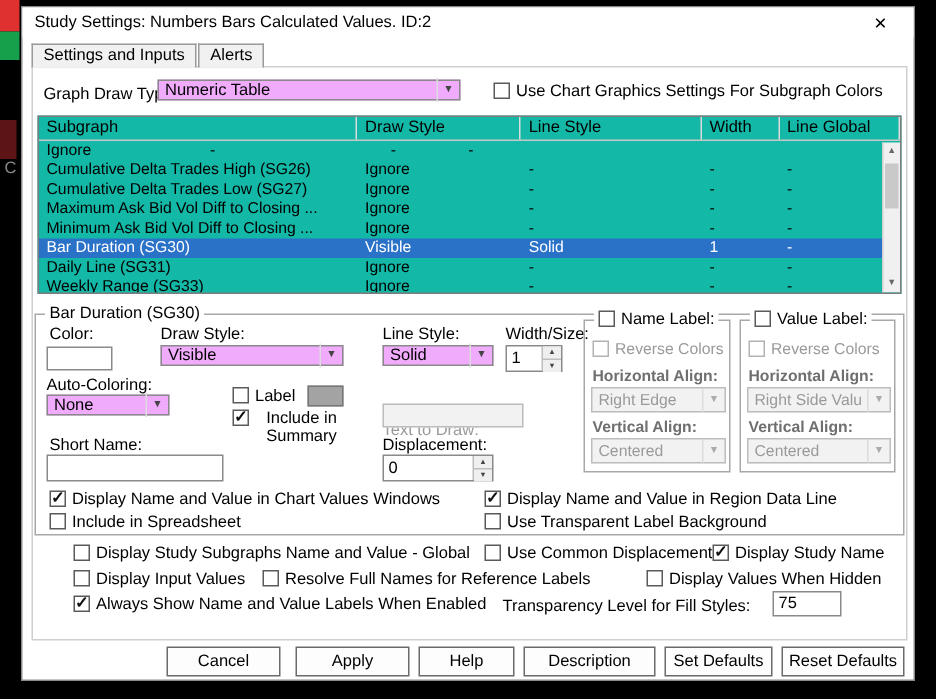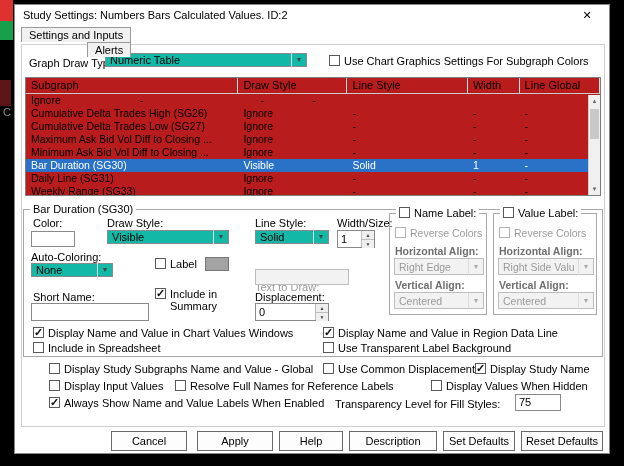--- a/index.html
+++ b/index.html
@@ -6,28 +6,28 @@
   html,body { width:624px; height:466px; }
   body { position:relative; background:#000; font-family:"Liberation Sans", sans-serif; font-size:11px; color:#000; overflow:hidden; }
   .abs { position:absolute; }
   .deco-red { left:0; top:0; width:13px; height:21px; background:#e03131; }
   .deco-green { left:0; top:21px; width:13px; height:19px; background:#17a04b; }
   .deco-maroon { left:0; top:80px; width:11px; height:26px; background:#5d1416; }
   .deco-letter { left:3px; top:106px; color:#888; font-size:11px; }
   .dialog { left:14px; top:4px; width:596px; height:450px; background:#fff; border:1px solid #8a8a8a; }
   .titlebar { left:0; top:0; width:100%; height:20px; display:flex; align-items:center; padding:0 8px; background:#fff; }
   .close { margin-left:auto; width:28px; height:18px; display:flex; align-items:center; justify-content:center; font-size:11px; }
-  .tabs { left:6px; top:22px; height:18px; display:flex; align-items:flex-end; z-index:3;flex-direction:column; }
+  .tabs { left:6px; top:22px; height:18px; display:flex; align-items:flex-end; z-index:3; }
   .tab { height:16px; padding:1px 7px; border:1px solid #9a9a9a; border-bottom:none; background:#f1f1f1; margin-right:1px; white-space:nowrap; }
   .tab.active { height:19px; padding-top:3px; background:#fff; position:relative; margin-bottom:-1px; z-index:4; }
   .page { left:6px; top:39px; width:584px; height:383px; border:1px solid #cfcfcf; background:#fff; }
   .lbl { position:absolute; white-space:nowrap; }
   .lbl.dis { color:#9a9a9a; }
   .alignlbl { font-weight:bold; color:#6f6f6f; font-size:10.5px; }
-  .dd { border:1px solid #8a8a8a; background:#14b8a6; display:flex; align-items:center; height:14px; }
+  .dd { border:1px solid #8a8a8a; background:#f0abfc; display:flex; align-items:center; height:14px; }
   .dd .v { flex:1; padding:0 4px; white-space:nowrap; overflow:hidden; }
   .dd .a { width:15px; text-align:center; font-size:7px; color:#444; line-height:16px; border-left:1px solid #dcdcdc; }
   .dd.disabled { background:#f2f2f2; border-color:#bdbdbd; }
   .dd.disabled .v { color:#9a9a9a; }
   .dd.disabled .a { color:#aaa; }
   .cb { position:absolute; display:flex; align-items:flex-start; gap:4px; line-height:12px; cursor:default; }
   .cb .t { white-space:nowrap; }
   .cb.wrap .t { white-space:normal; width:62px; }
   .cbx { width:11px; height:11px; border:1px solid #5a5a5a; background:#fff; flex:0 0 11px; position:relative; }
   .cbx.on::after { content:"✓"; position:absolute; left:0; top:-2px; font-size:11px; font-weight:bold; color:#111; }
@@ -35,21 +35,21 @@
   .cb.dis .cbx { border-color:#b2b2b2; }
   .field { position:absolute; border:1px solid #8a8a8a; background:#fff; height:18px; padding:0 3px; line-height:16px; }
   .field.dis { background:#f2f2f2; border-color:#bdbdbd; }
   .spin { position:absolute; border:1px solid #8a8a8a; background:#fff; height:18px; display:flex; }
   .spin .v { flex:1; padding:0 3px; line-height:16px; }
   .spin .arr { width:13px; display:flex; flex-direction:column; border-left:1px solid #bdbdbd; }
   .spin .arr span { flex:1; font-size:5px; color:#444; text-align:center; line-height:8px; background:#efefef; }
   .spin .arr span + span { border-top:1px solid #bdbdbd; }
   .groupbox { position:absolute; border:1px solid #a8a8a8; background:transparent; }
   .legend { position:absolute; top:-7px; left:6px; background:#fff; padding:0 3px; white-space:nowrap; }
-  .table { position:absolute; border:1px solid #7d7d7d; background:#b91c1c; overflow:hidden; }
+  .table { position:absolute; border:1px solid #7d7d7d; background:#14b8a6; overflow:hidden; }
   .thead { display:flex; height:16px; border-bottom:1px solid #c9c9c9; }
   .th { padding:1px 5px; border-right:1px solid #dcdcdc; white-space:nowrap; overflow:hidden; }
   .tbody { position:relative; height:calc(100% - 16px); overflow:hidden; }
   .trow { display:flex; height:13px; line-height:13px; font-size:10.5px; }
   .trow.sel { color:#fff; }
   .tcell { padding:0 5px; white-space:nowrap; overflow:hidden; }
   .c0 { width:37%; } .c1 { width:19%; } .c2 { width:21%; } .c3 { width:9%; } .c4 { width:14%; }
   .vscroll { position:absolute; right:0; top:17px; bottom:0; width:12px; background:#f0f0f0; border-left:1px solid #d0d0d0; display:flex; flex-direction:column; }
   .sarr { height:12px; font-size:6px; color:#666; text-align:center; line-height:12px; }
   .sthumb { height:30px; margin:2px 1px; background:#c9c9c9; }
@@ -238,21 +238,21 @@
     <span class="v">None</span>
     <span class="a">▼</span>
   </div>
 
   <label class="cb" style="left:140px; top:253px;">
     <span class="cbx"></span>
     <span class="t">Label</span>
   </label>
   <div class="abs" style="left: 190px; top: 252px; width: 24px; height: 14px; border: 1px solid rgb(119, 119, 119); background: rgb(163, 163, 163);"></div>
 
-  <label class="cb wrap" style="left:140px; top:283px;">
+  <label class="cb wrap" style="left:140px; top:268px;text-align:center;">
     <span class="cbx on"></span>
     <span class="t">Include in Summary</span>
   </label>
 
   <span class="lbl dis" style="left:240px; top:252px;margin-top:24px;">Text to Draw:</span>
   <div class="field dis" style="left:240px; top:264px; width:94px; height:16px;"></div>
 
   <span class="lbl" style="left:18px; top:286px;">Short Name:</span>
   <div class="field" style="left:16px; top:298px; width:118px;"></div>
 

